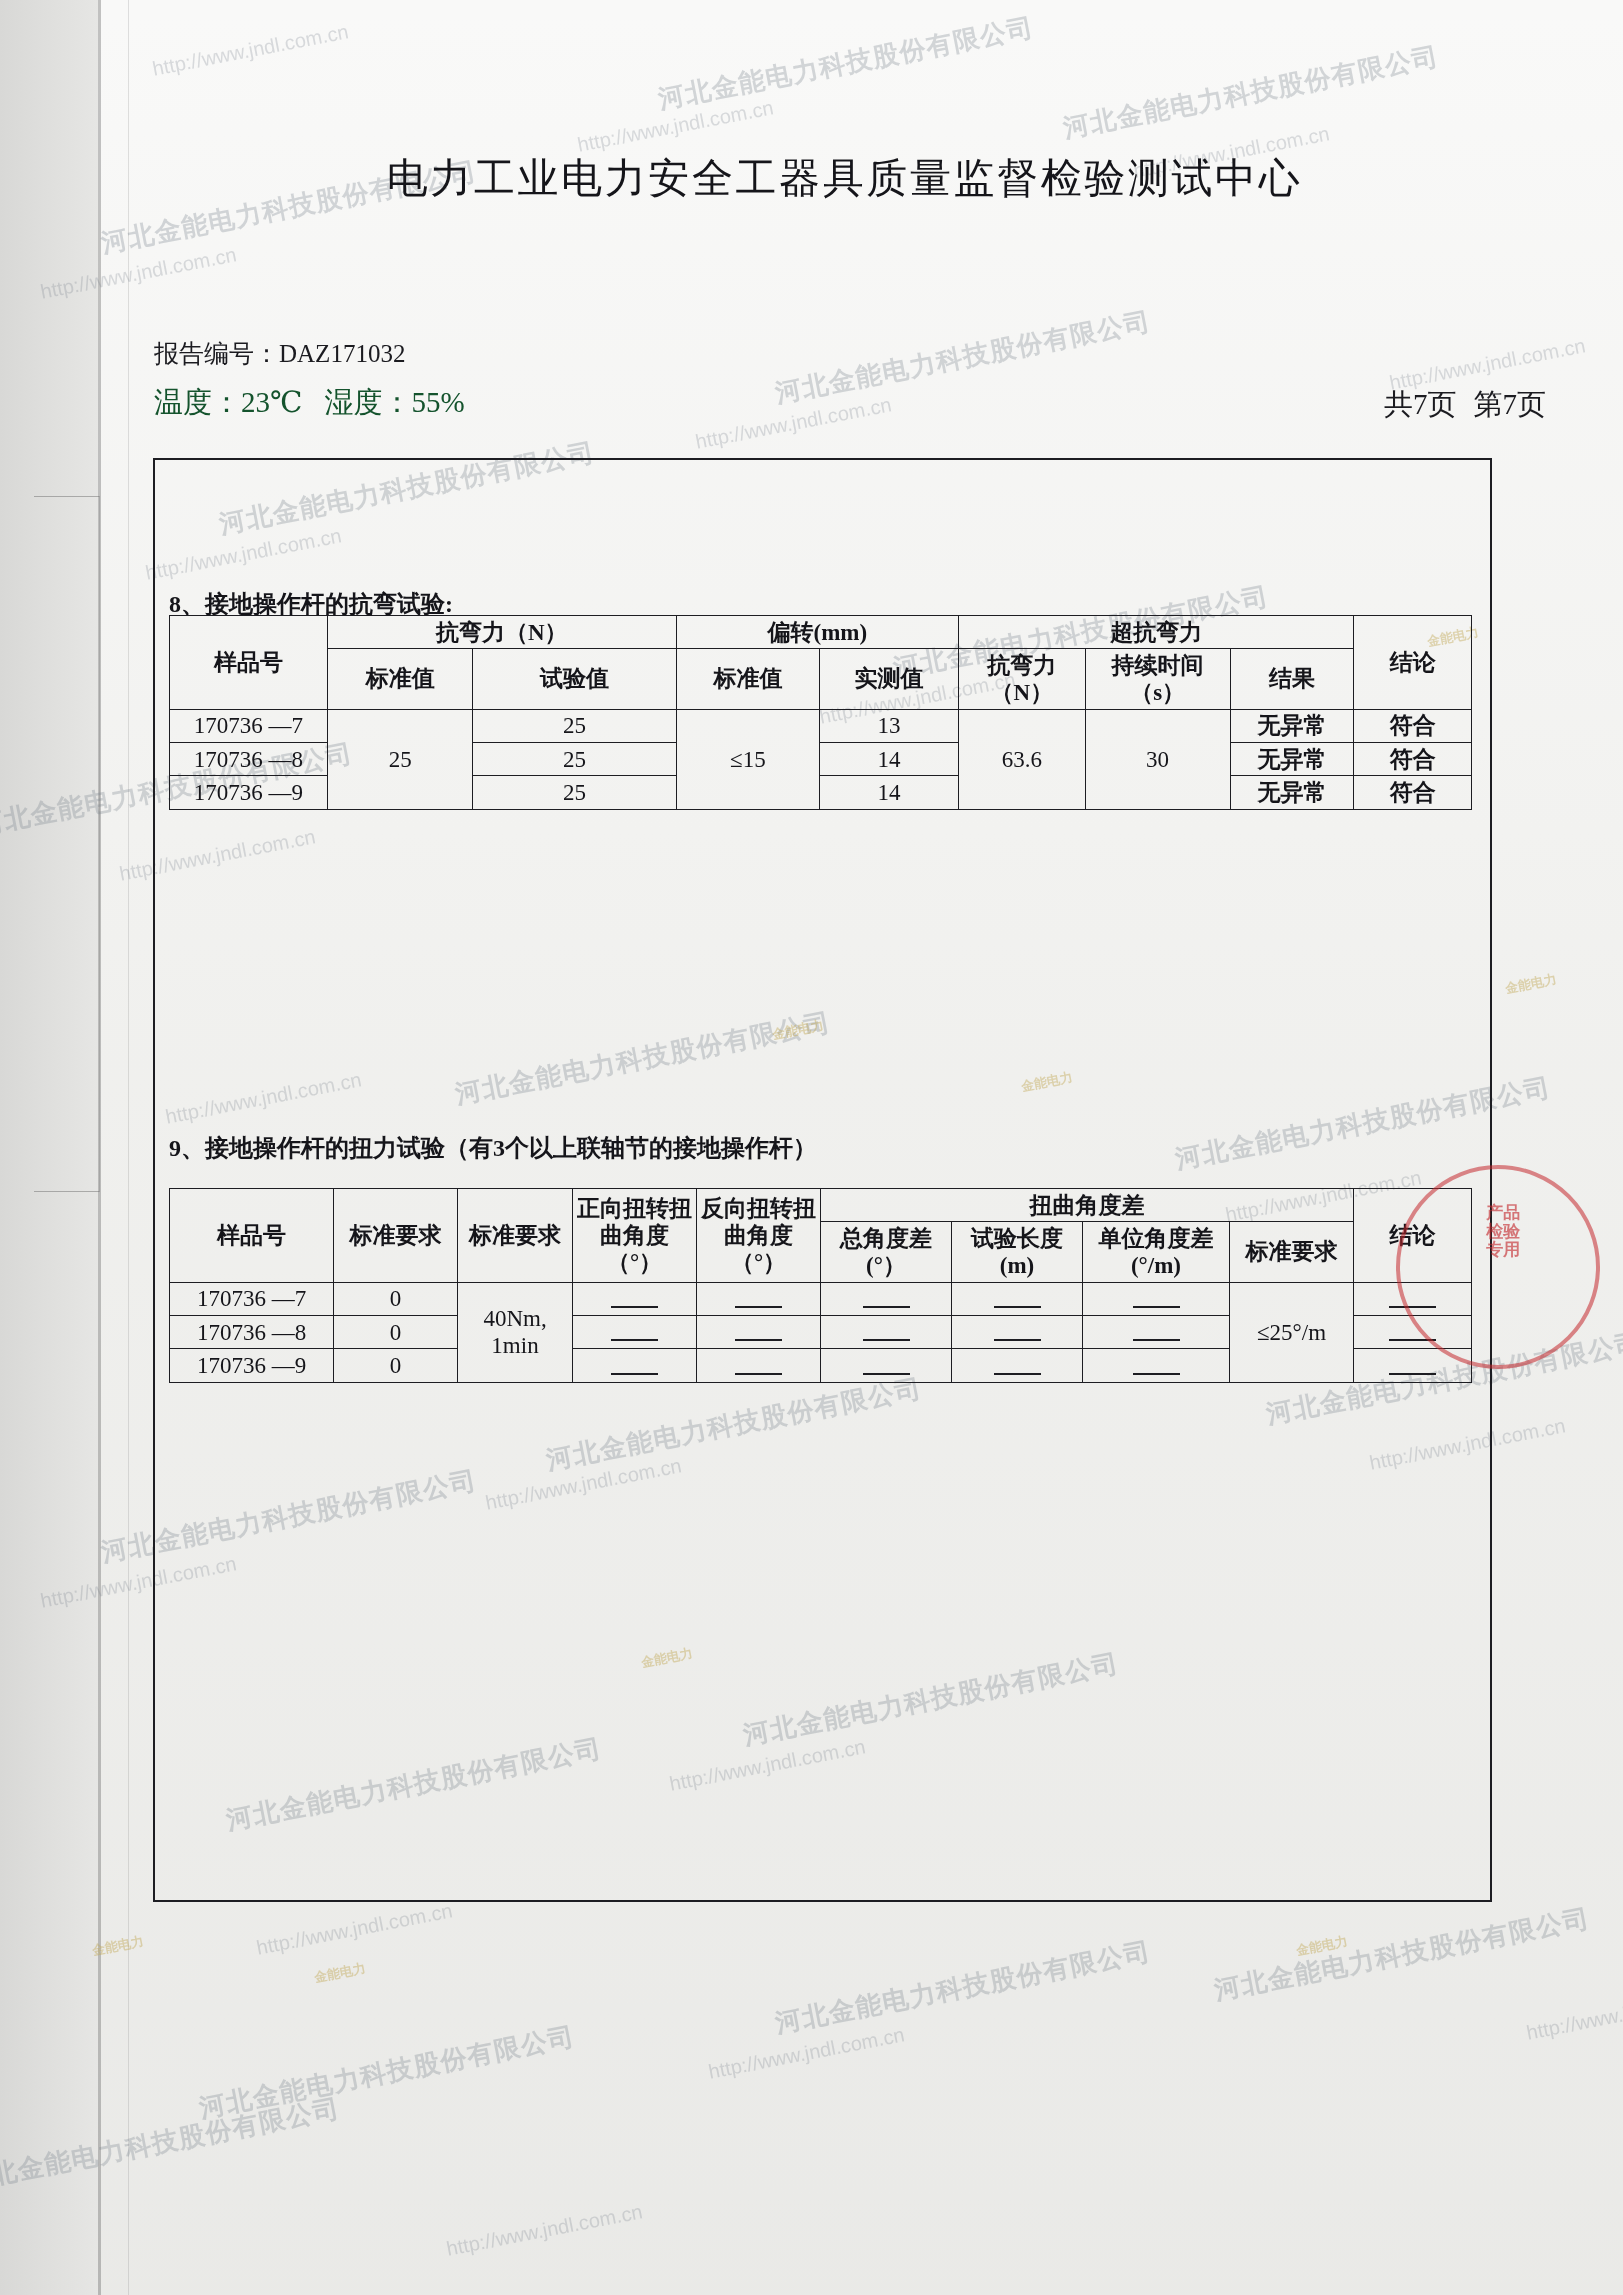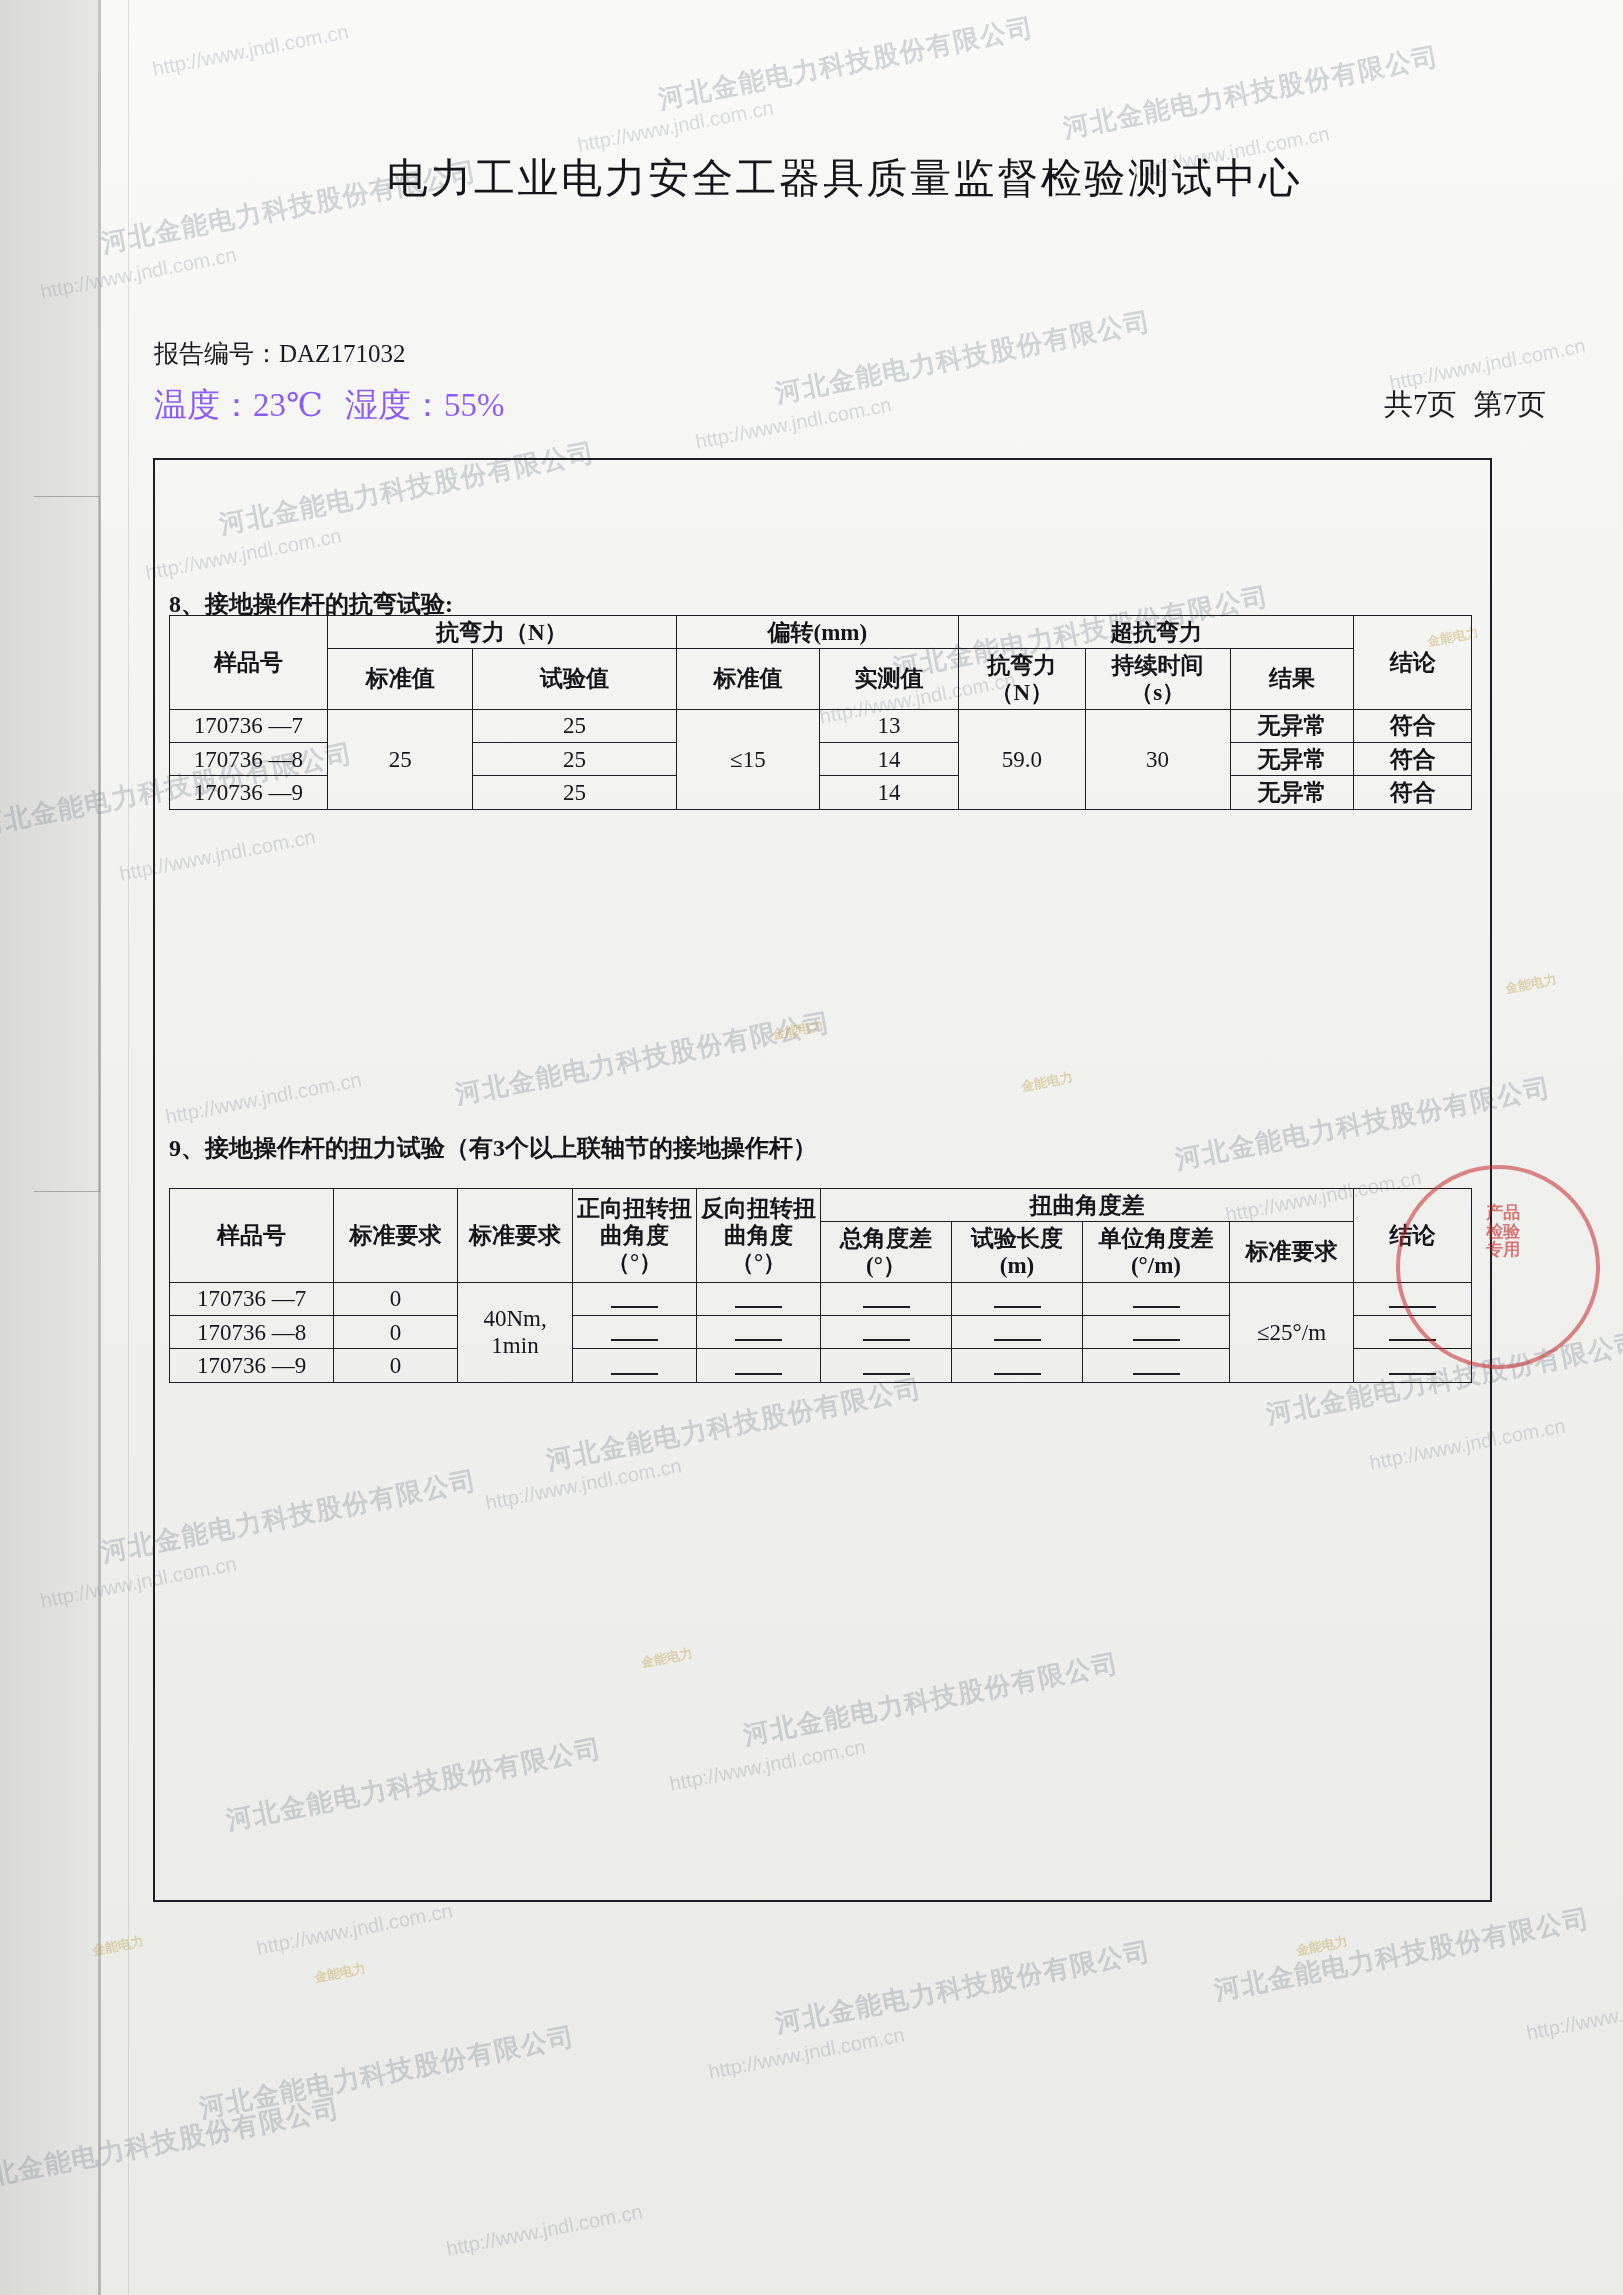--- a/index.html
+++ b/index.html
@@ -108,22 +108,22 @@
   }
   .meta-no {
     position: absolute;
     left: 23px; top: 337px;
     font-size: 25px;
     color: #1b1b20;
   }
   .meta-env {
     position: absolute;
     left: 23px; top: 383px;
-    font-size: 33px;
-    color: #8b5cf6;
+    font-size: 29px;
+    color: #14532d;
   }
   .meta-env .sp { display: inline-block; width: 22px; }
   .meta-pages {
     position: absolute;
     right: 77px; top: 385px;
     font-size: 29px;
     color: #1b1b20;
   }
   .meta-pages .sp { display: inline-block; width: 17px; }
 
@@ -312,21 +312,21 @@
         <td>持续时间（s）</td>
         <td>结果</td>
       </tr>
 
       <tr>
         <td class="val">170736 —7</td>
         <td class="val" rowspan="3">25</td>
         <td class="val">25</td>
         <td class="val" rowspan="3">≤15</td>
         <td class="val">13</td>
-        <td class="val" rowspan="3">59.0</td>
+        <td class="val" rowspan="3">63.6</td>
         <td class="val" rowspan="3">30</td>
         <td>无异常</td>
         <td>符合</td>
       </tr>
       <tr>
         <td class="val">170736 —8</td>
         <td class="val">25</td>
         <td class="val">14</td>
         <td>无异常</td>
         <td>符合</td>

